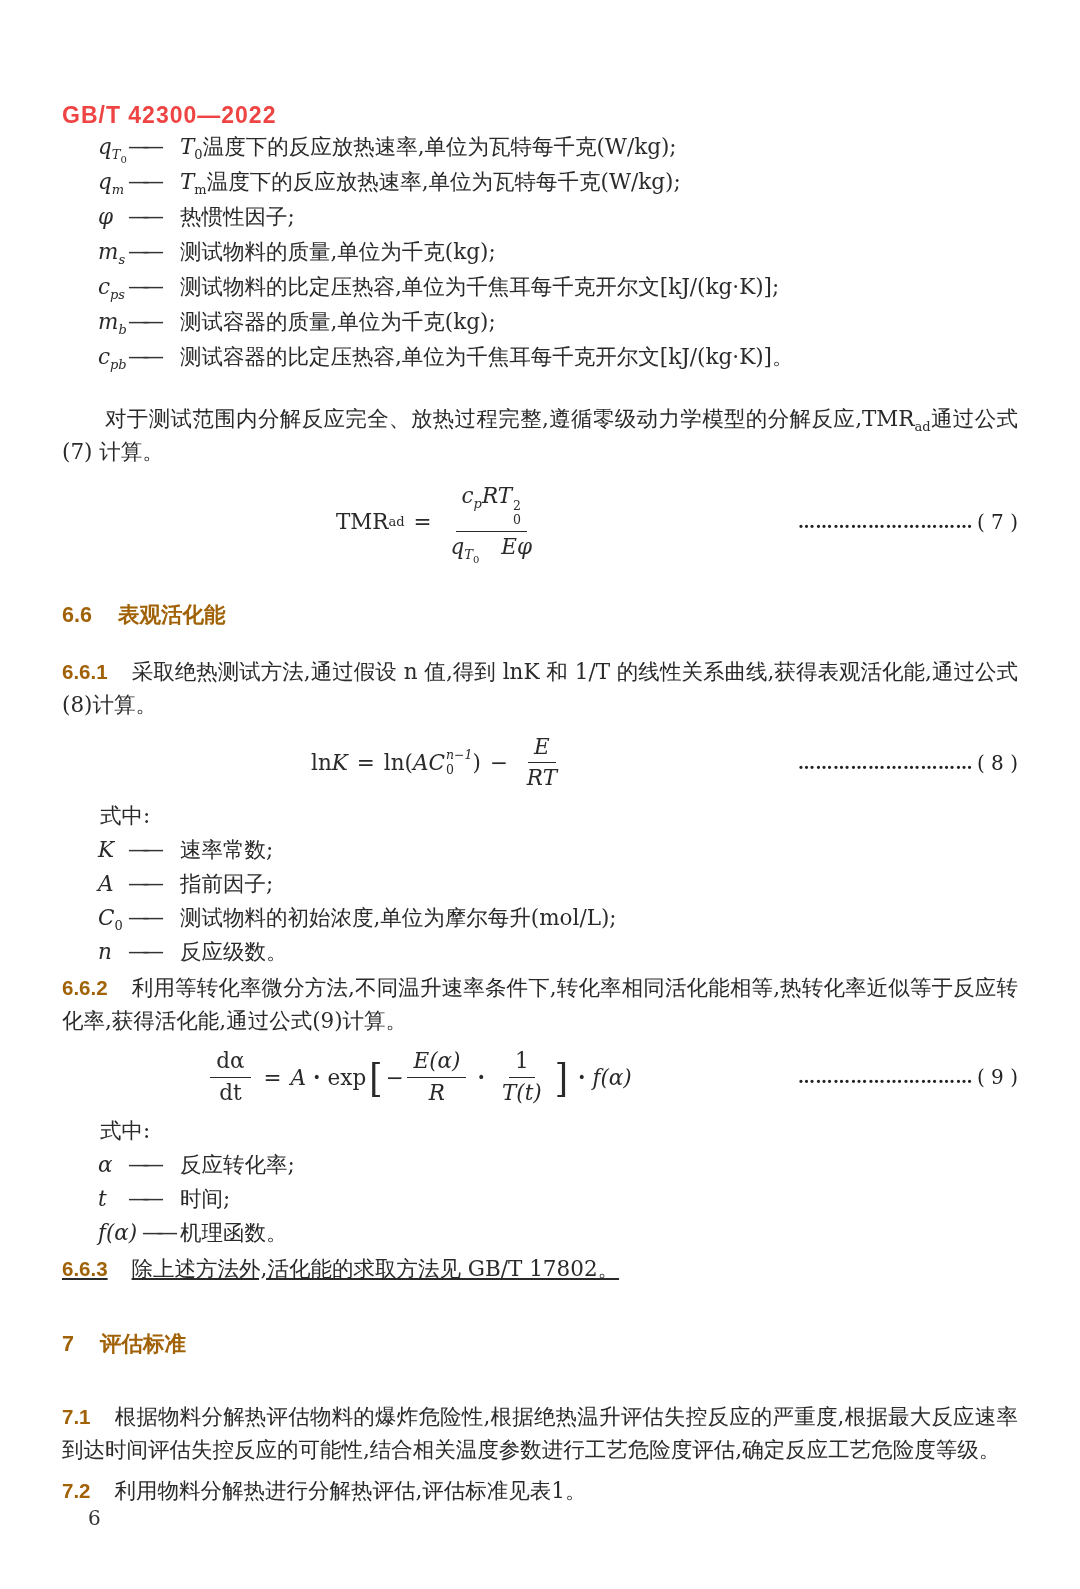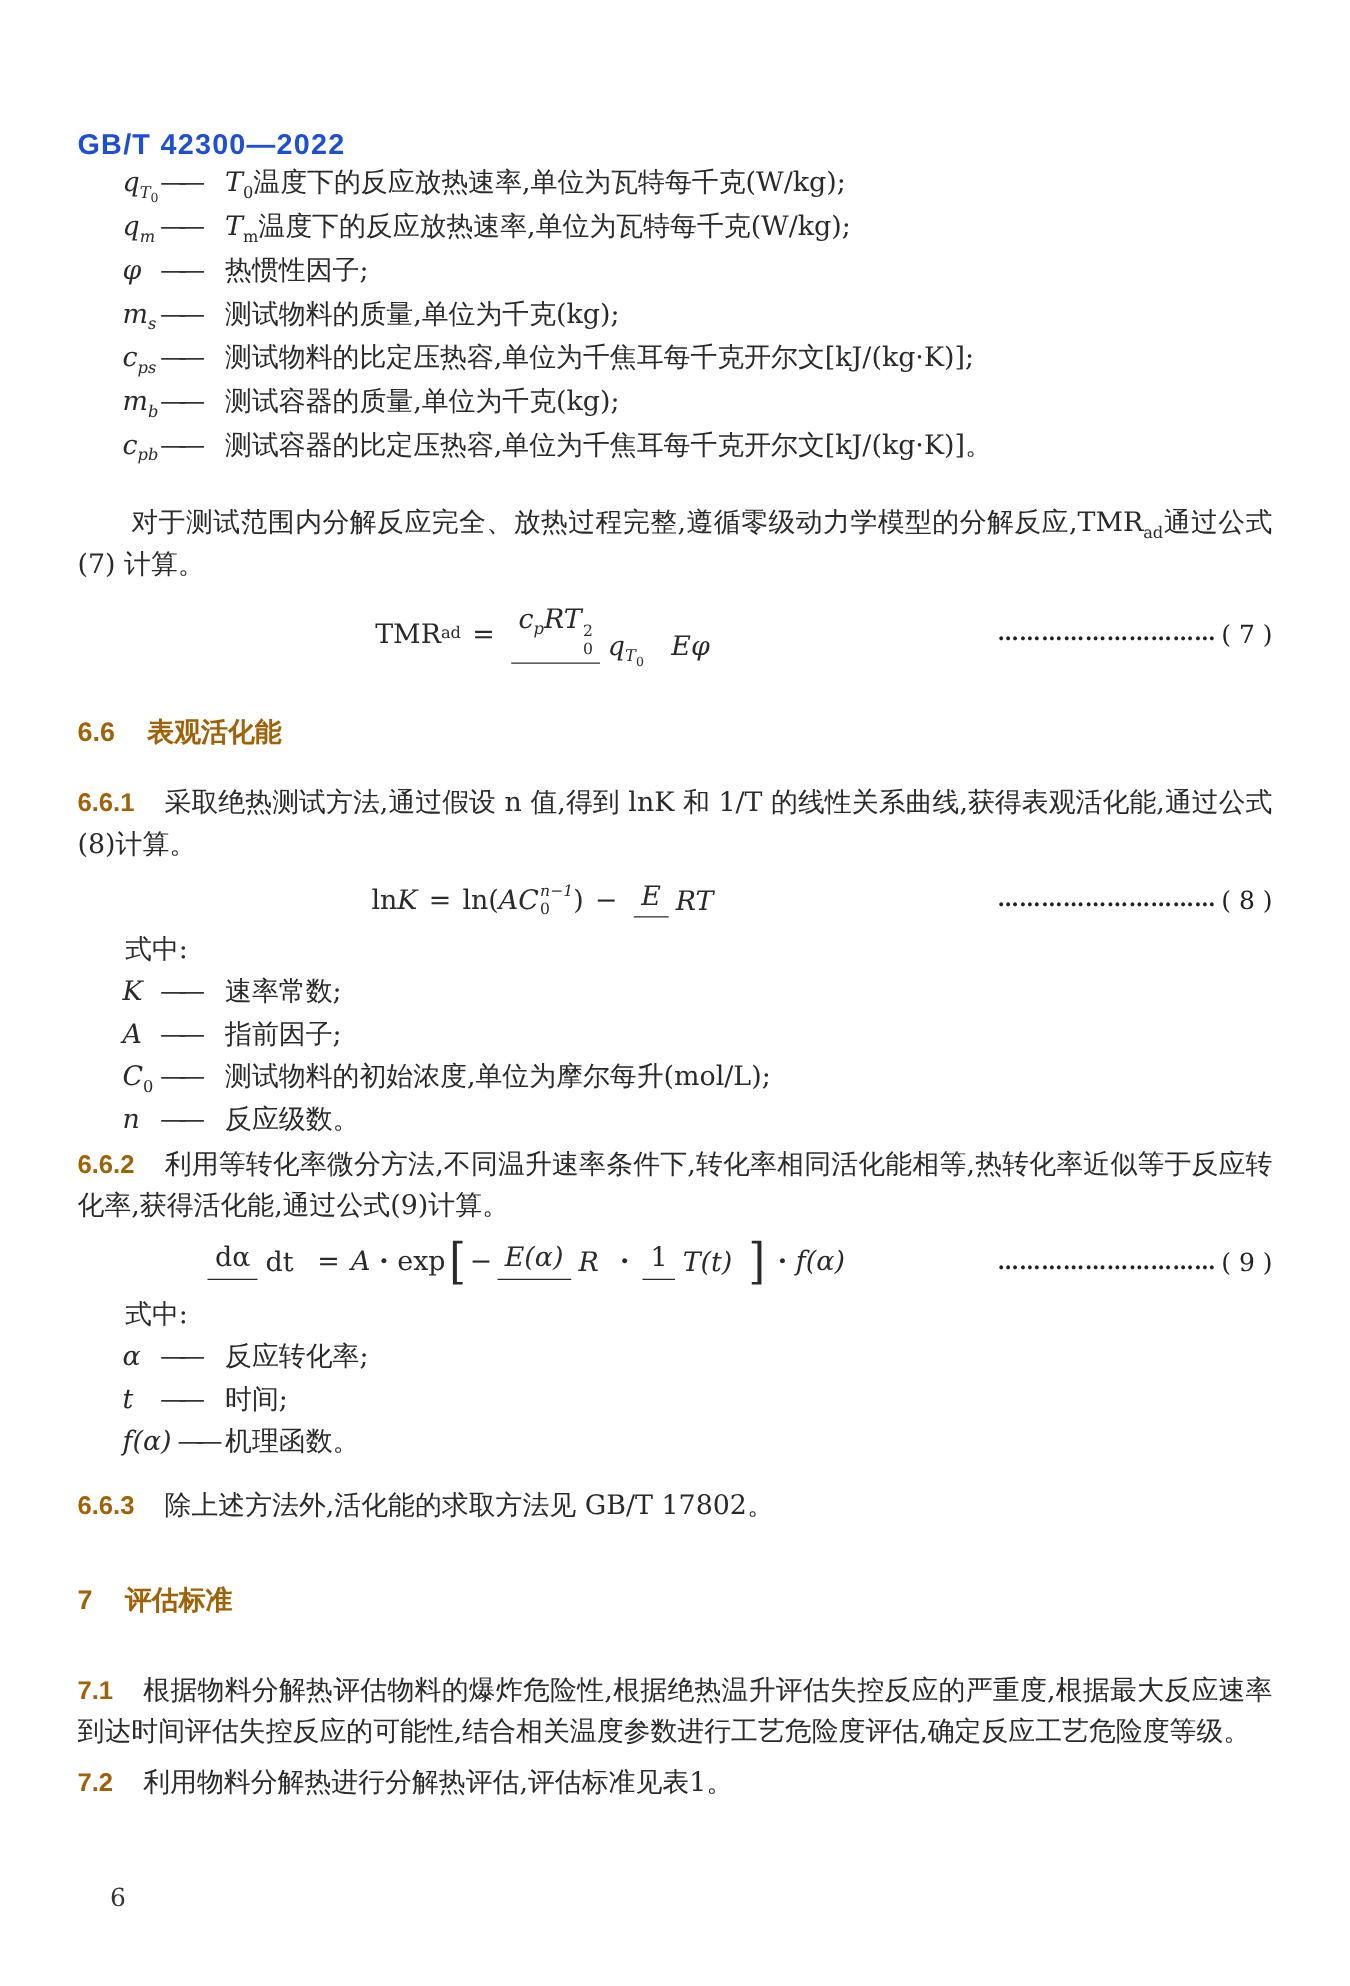--- a/index.html
+++ b/index.html
@@ -9,21 +9,21 @@
     padding:102px 62px 0 62px;
     font-family:"DejaVu Serif","Liberation Serif",serif;
     font-size:21.5px; color:#2a2a2a;
   }
   i { font-style:italic; }
   sub.s1 { font-size:13px; line-height:0; }
   sub.s2 { font-size:10px; line-height:0; }
 
   .doc-code {
     font-family:"Liberation Sans","DejaVu Sans",sans-serif;
-    font-weight:700; font-size:23px; color:#1d4ed8; letter-spacing:1px;
+    font-weight:700; font-size:23px; color:#ef4444; letter-spacing:1px;
   }
 
   
   .symbol-list { padding-left:36px; }
   .def-row { display:flex; align-items:baseline; line-height:35px; }
   .def-row.tight { line-height:34px; }
   .def-sym { flex:none; width:30px; white-space:nowrap; }
   .def-dash { flex:none; width:52px; letter-spacing:-7px; white-space:nowrap; overflow:visible; color:#333; }
   .def-text { flex:1; white-space:nowrap; }
 
@@ -43,36 +43,36 @@
 
   .shizhong { margin:2px 0 0 38px; line-height:34px; }
 
   
   .formula-row { display:flex; align-items:center; }
   .formula-eq { flex:1; display:flex; justify-content:center; align-items:center; padding-left:60px; white-space:nowrap; }
   .formula-leader { flex:none; width:262px; display:flex; justify-content:flex-end; align-items:center; overflow:hidden; white-space:nowrap; }
   .dots { font-size:17px; letter-spacing:0.5px; color:#222; font-weight:700; }
   .fnum { font-size:20px; margin-left:4px; color:#222; }
   .eqsign { margin:0 9px; }
-  .frac { display:inline-flex; flex-direction:row; align-items:flex-end; vertical-align:middle; margin:0 4px; }
+  .frac { display:inline-flex; flex-direction:column; align-items:center; vertical-align:middle; margin:0 4px; }
   .frac .fr-num { padding:0 6px 3px; border-bottom:1.6px solid #2a2a2a; line-height:1.15; text-align:center; }
   .frac .fr-den { padding:3px 6px 0; line-height:1.15; text-align:center; }
   .supsub { display:inline-flex; flex-direction:column; align-items:flex-start; font-size:12.5px; line-height:1.15; vertical-align:-7px; margin-left:1px; font-style:normal; }
   .bigbracket { font-size:34px; font-weight:400; line-height:1; margin:0 3px; transform:scaleY(1.15); display:inline-block; }
   .mdot { font-weight:700; margin:0 7px; }
   .gapl { margin-left:22px; }
 
   .f7 { margin:16px 0 12px; }
   .f8 { margin:14px 0 8px; }
   .f9 { margin:12px 0 8px; }
 
   .h66 { margin-top:40px; }
   .p661 { margin-top:26px; }
   .p662 { margin-top:2px; }
-  .p663 { margin-top:17px; }
+  .p663 { margin-top:2px;text-decoration:underline; }
   .h7  { margin-top:44px; }
   .p71 { margin-top:42px; }
   .p72 { margin-top:8px; }
 
   .page-num { position:absolute; left:88px; top:1506px; font-size:20px; color:#333; }
 </style>
 </head>
 <body>
 
 <div class="page">

